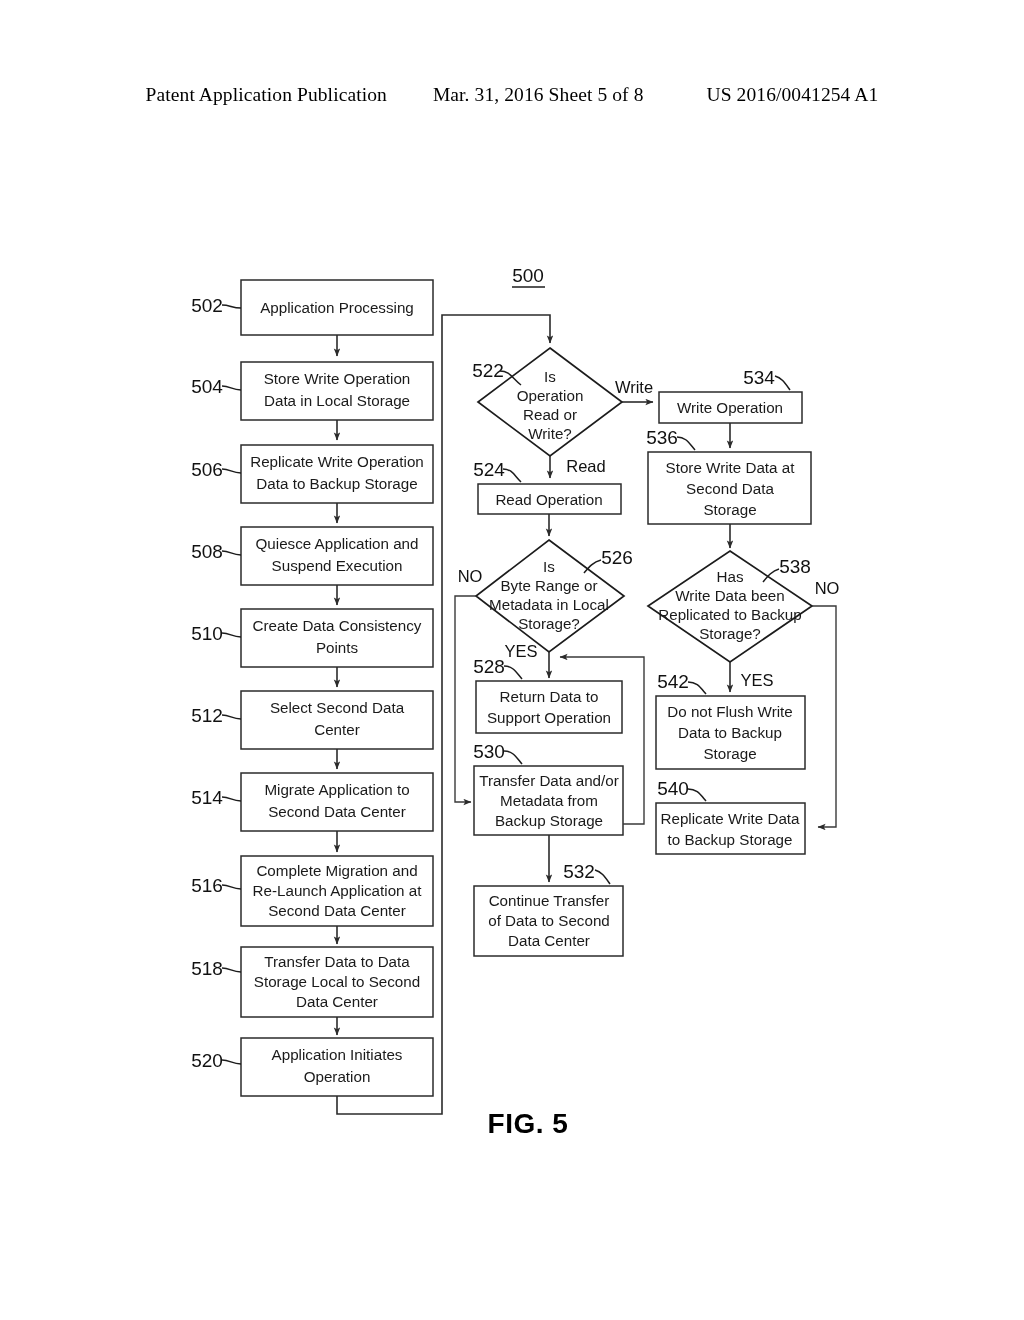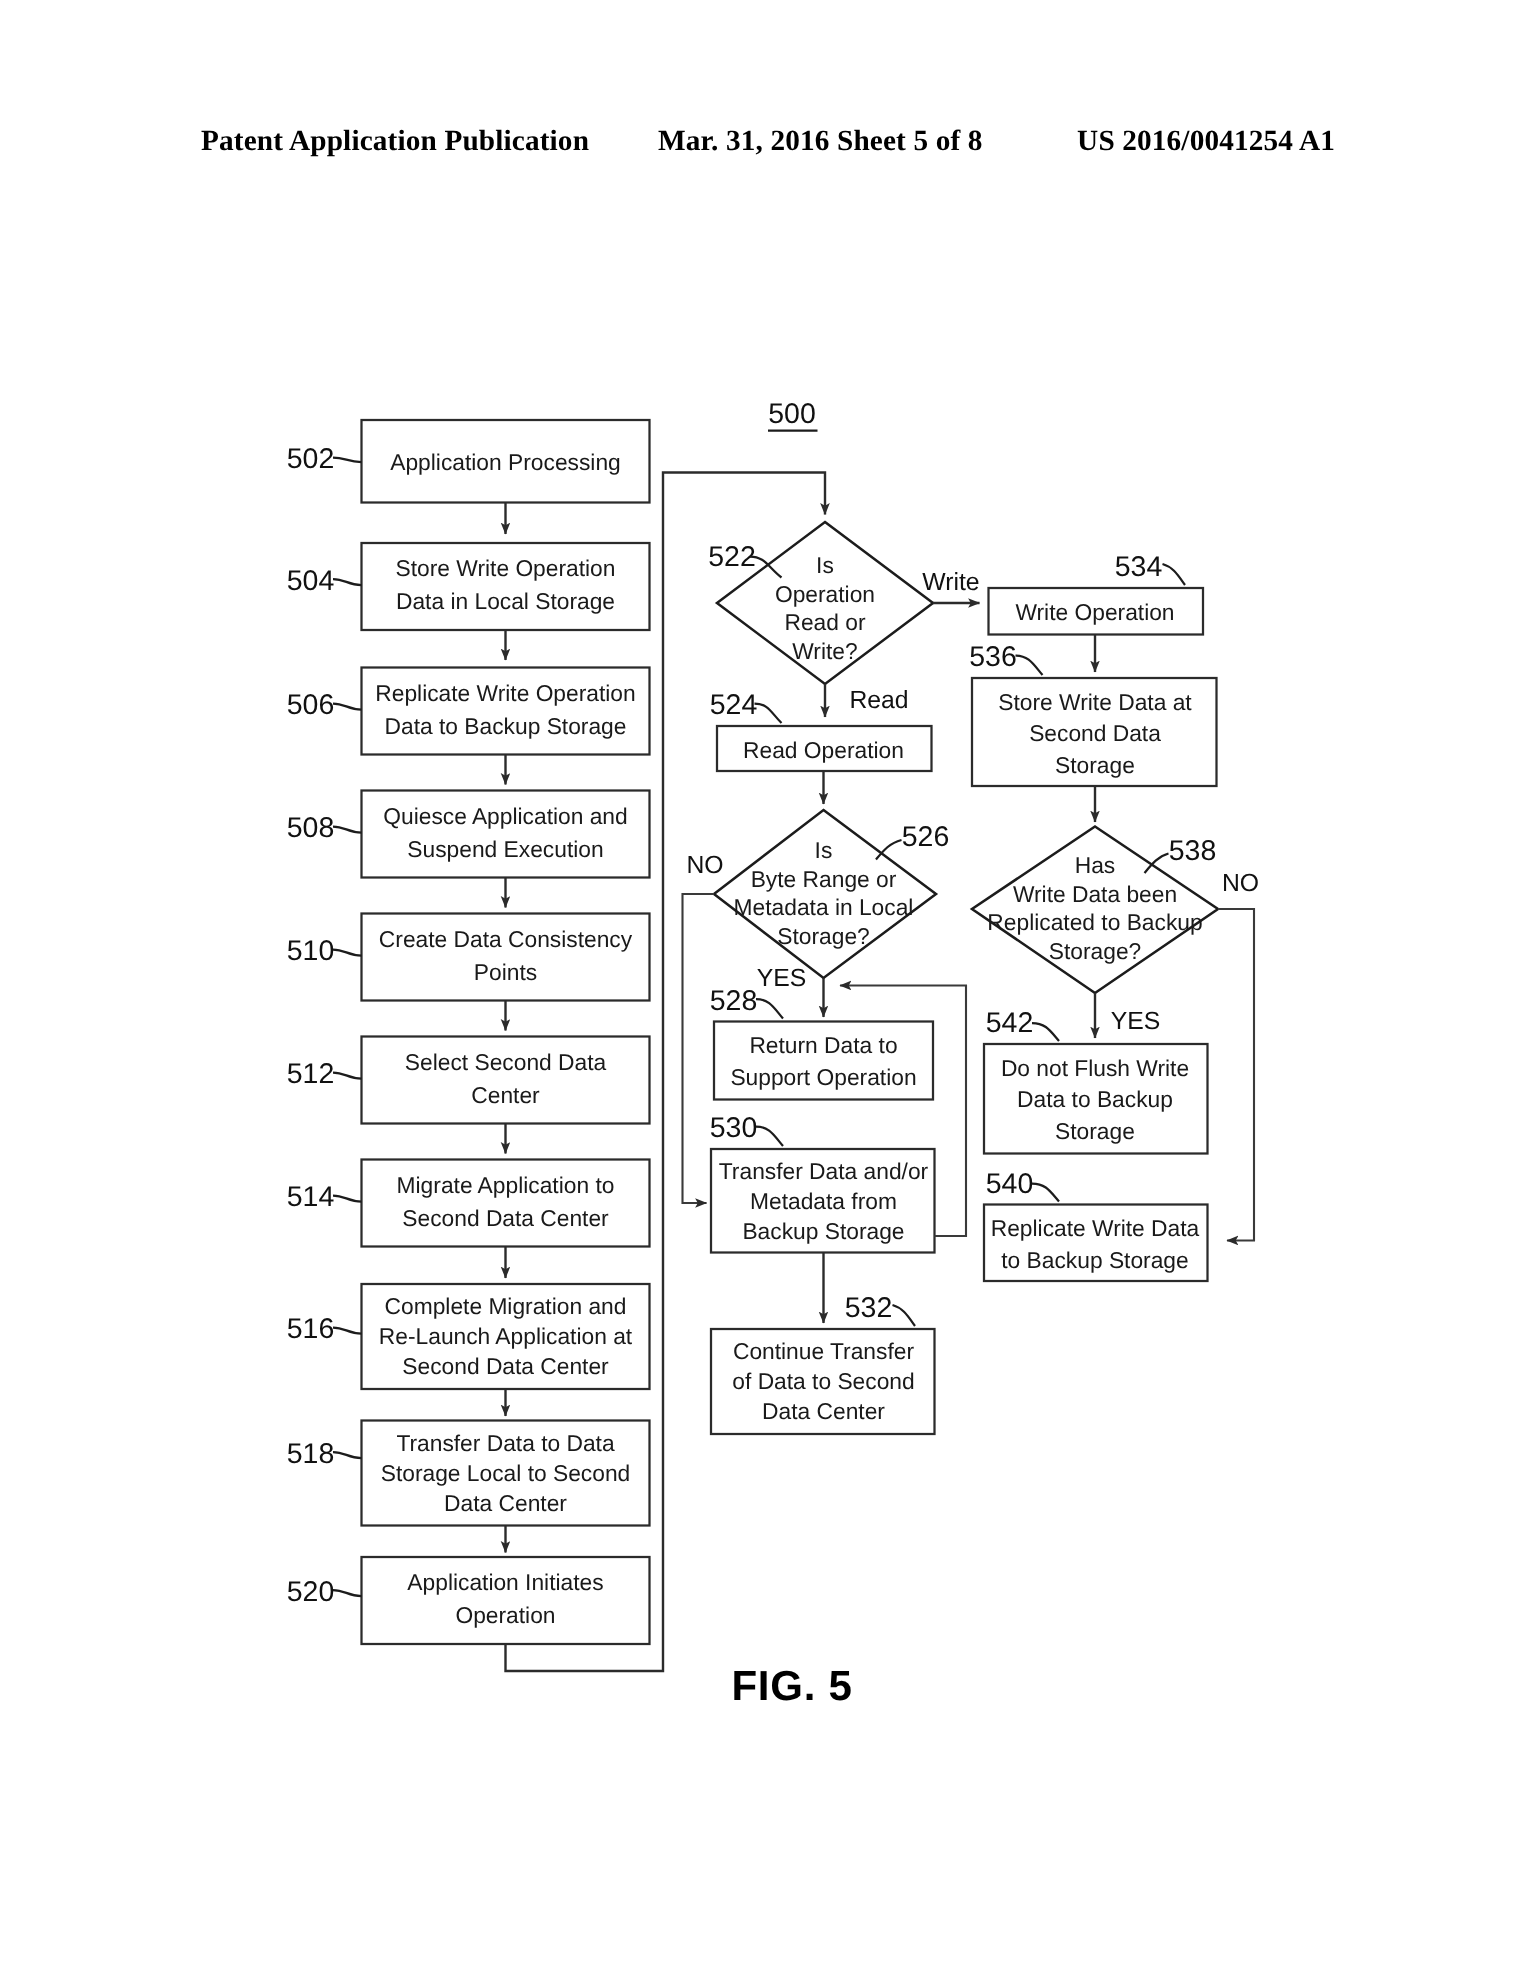--- a/index.html
+++ b/index.html
@@ -18,21 +18,21 @@
   }
   .page-header {
     position: absolute;
     top: 84px;
     left: 0;
     width: 1024px;
     display: flex;
     justify-content: center;
     align-items: baseline;
     font-family: "Liberation Serif", serif;
-    font-weight: bold;
+    font-weight: normal;
     font-size: 19.5px;
     letter-spacing: 0.1px;
     white-space: nowrap;
   }
   .page-header .hdr-left { margin-right: 46px; }
   .page-header .hdr-mid { margin-right: 63px; }
   .page-header .hdr-right { }
 
   .figure-wrap {
     position: absolute;

